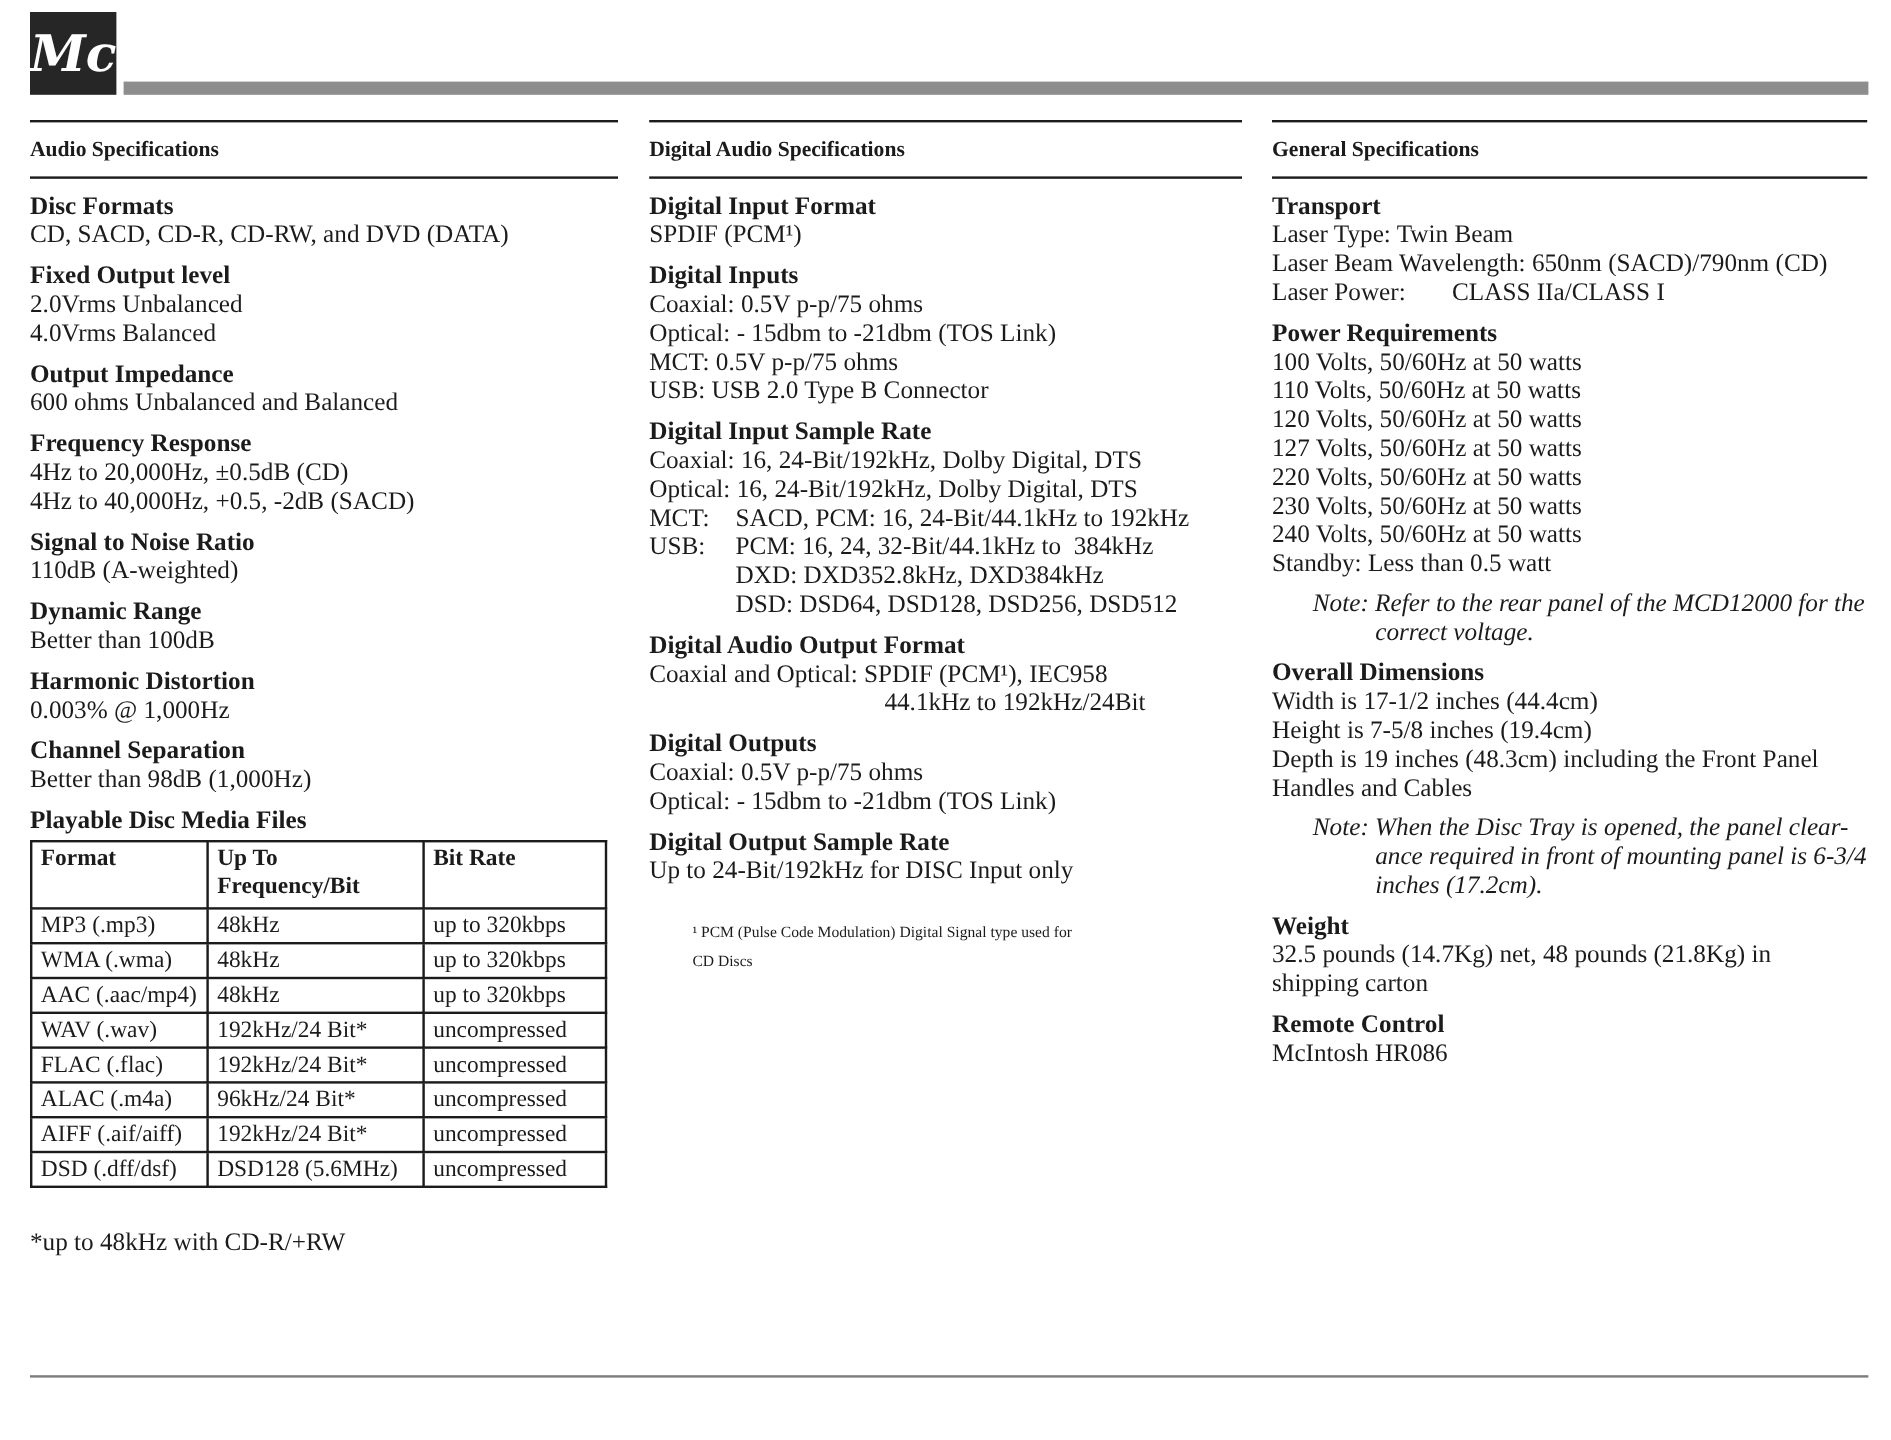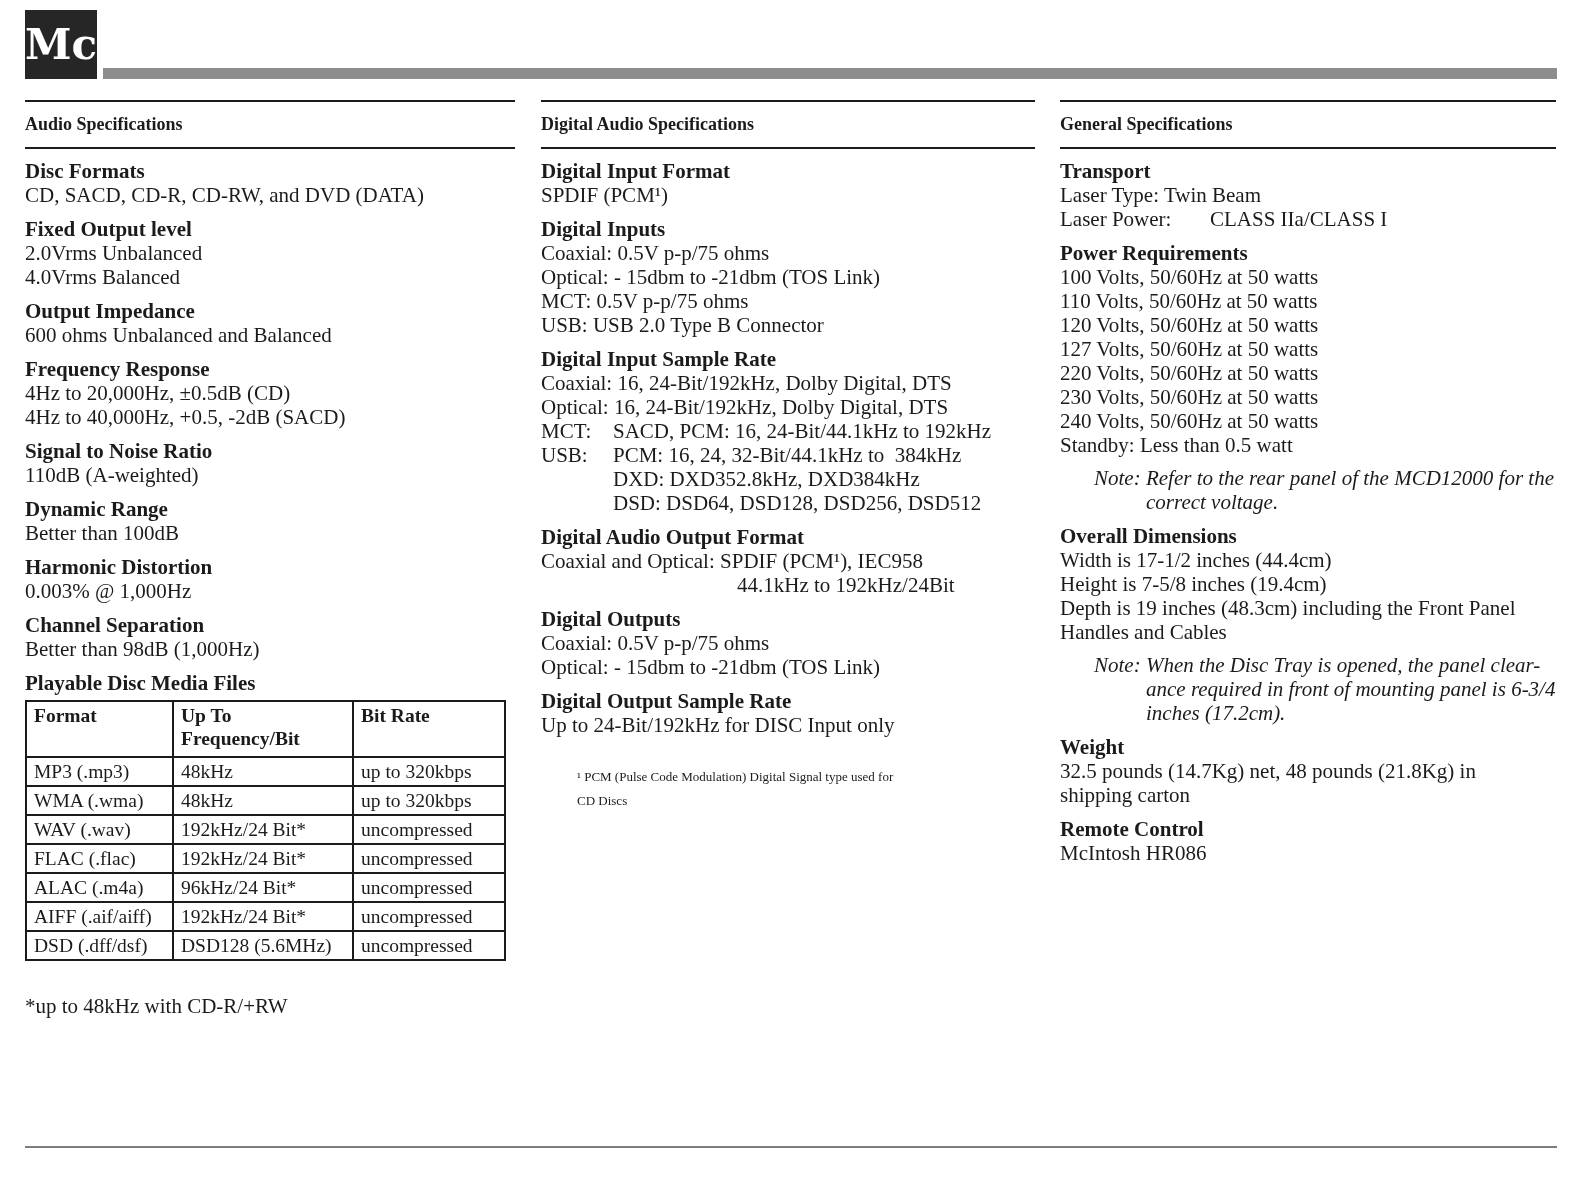--- a/index.html
+++ b/index.html
@@ -4,21 +4,21 @@
 <style>
   html,body{margin:0;padding:0;background:#ffffff;}
   .page{
     position:relative;width:1576px;height:1200px;background:#ffffff;
     font-family:"Liberation Serif", serif;color:#1b1b1b;overflow:hidden;
   }
   
   .logo{
     position:absolute;left:25px;top:10px;width:72px;height:69px;background:#262626;
     color:#ffffff;display:flex;align-items:center;justify-content:center;
-    font-family:"DejaVu Serif", serif;font-weight:bold;font-size:42px;
+    font-family:"DejaVu Serif", serif;font-weight:bold;font-style:italic;font-size:42px;
   }
   .topbar{position:absolute;left:103px;top:68px;width:1454px;height:11px;background:#8d8d8d;}
   
   .col{position:absolute;top:100px;font-size:21px;line-height:24px;}
   .col1{left:25px;width:490px;}
   .col2{left:541px;width:494px;}
   .col3{left:1060px;width:496px;}
   .col-title{
     border-top:2px solid #1b1b1b;border-bottom:2px solid #1b1b1b;
     font-size:18px;font-weight:bold;line-height:35px;padding:5px 0 5px 0;
@@ -121,20 +121,25 @@
           <td>MP3 (.mp3)</td>
           <td>48kHz</td>
           <td>up to 320kbps</td>
         </tr>
         <tr>
           <td>WMA (.wma)</td>
           <td>48kHz</td>
           <td>up to 320kbps</td>
         </tr>
         <tr>
+          <td>AAC (.aac/mp4)</td>
+          <td>48kHz</td>
+          <td>up to 320kbps</td>
+        </tr>
+        <tr>
           <td>WAV (.wav)</td>
           <td>192kHz/24 Bit*</td>
           <td>uncompressed</td>
         </tr>
         <tr>
           <td>FLAC (.flac)</td>
           <td>192kHz/24 Bit*</td>
           <td>uncompressed</td>
         </tr>
         <tr>
@@ -219,20 +224,21 @@
       <div class="line">CD Discs</div>
     </div>
   </div>
 
   <div class="col col3">
     <div class="col-title">General Specifications</div>
 
     <div class="sec">
       <div class="sec-h">Transport</div>
       <div class="line">Laser Type: Twin Beam</div>
+      <div class="line">Laser Beam Wavelength: 650nm (SACD)/790nm (CD)</div>
       <div class="laser-line">
         <span class="laser-label">Laser Power:</span>
         <span>CLASS IIa/CLASS I</span>
       </div>
     </div>
 
     <div class="sec">
       <div class="sec-h">Power Requirements</div>
       <div class="line">100 Volts, 50/60Hz at 50 watts</div>
       <div class="line">110 Volts, 50/60Hz at 50 watts</div>

